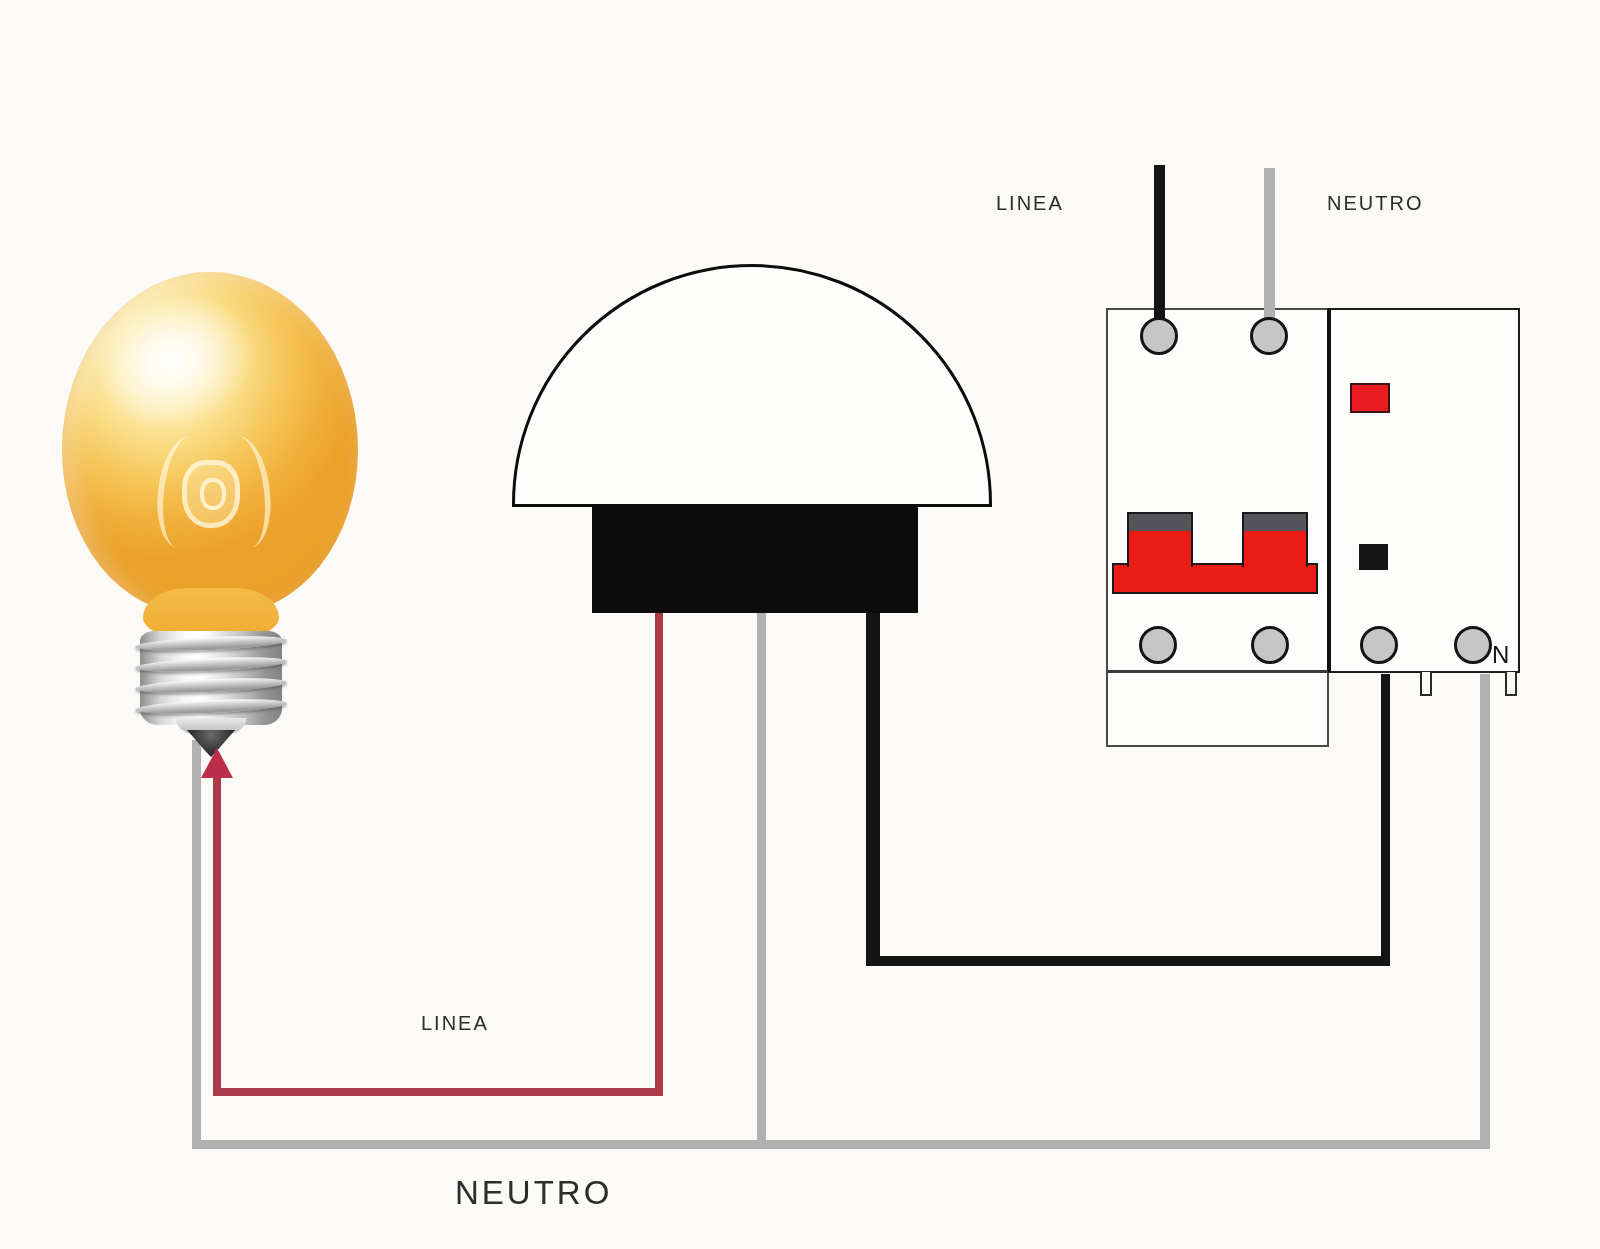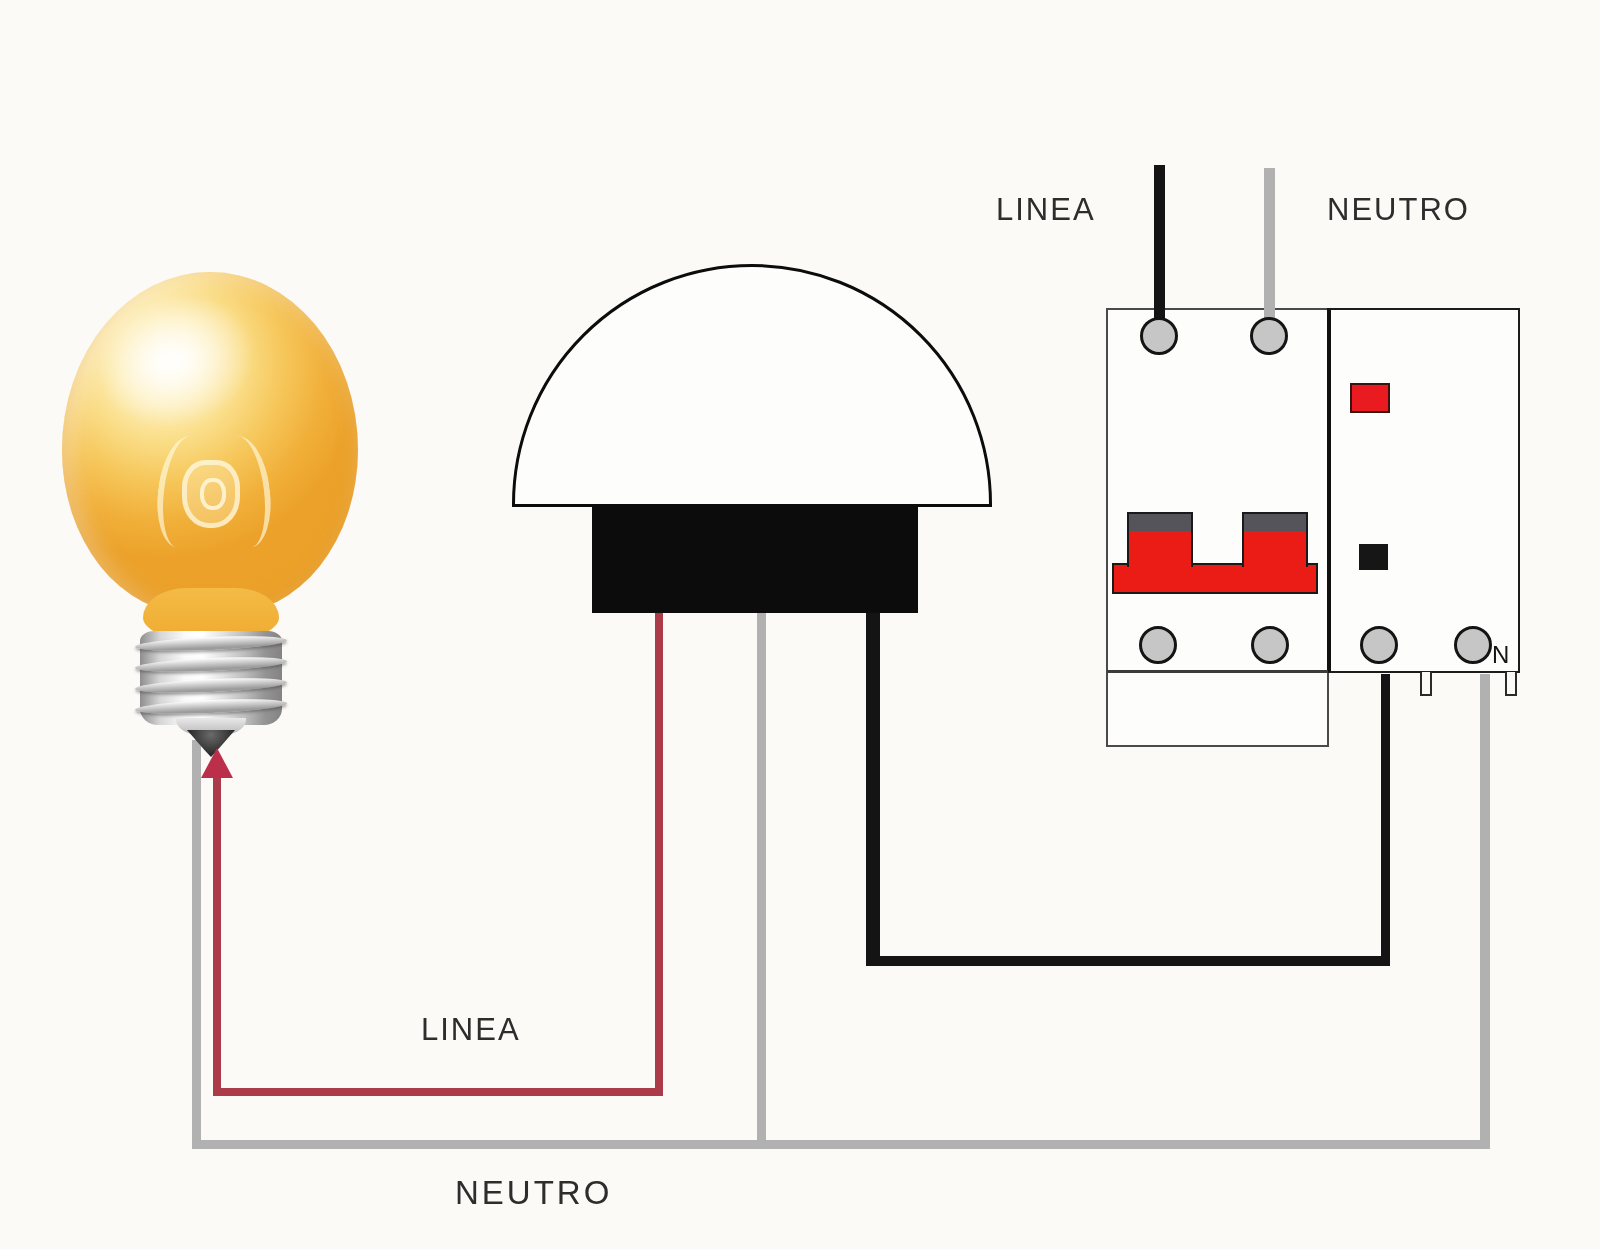--- a/index.html
+++ b/index.html
@@ -1,20 +1,20 @@
 <!DOCTYPE html>
 <html><head>
 <meta charset="utf-8">
 <style>
   html,body{margin:0;padding:0;background:#fbfaf7;}
   .diagram{position:relative;width:1600px;height:1249px;background:#fbfaf7;
            font-family:"Liberation Sans",sans-serif;overflow:hidden;}
   .abs{position:absolute;}
   
-  .lbl{position:absolute;color:#2d2d2d;font-size:31px;letter-spacing:2px;z-index:6;white-space:nowrap;}
+  .lbl{position:absolute;color:#2d2d2d;font-size:20px;letter-spacing:2px;z-index:6;white-space:nowrap;}
   #lbl-linea-top{left:996px;top:192px;}
   #lbl-neutro-top{left:1327px;top:192px;}
   #lbl-linea-bottom{left:421px;top:1012px;}
   #lbl-neutro-bottom{left:455px;top:1174px;font-size:33px;letter-spacing:3px;}
   #lbl-n{left:1492px;top:641px;font-size:24px;letter-spacing:0;color:#151515;z-index:6;}
   
   .wire{position:absolute;z-index:2;}
   .wblack{background:#141414;}
   .wgray{background:#b1b1b1;}
   .wred{background:#ab3b49;}

